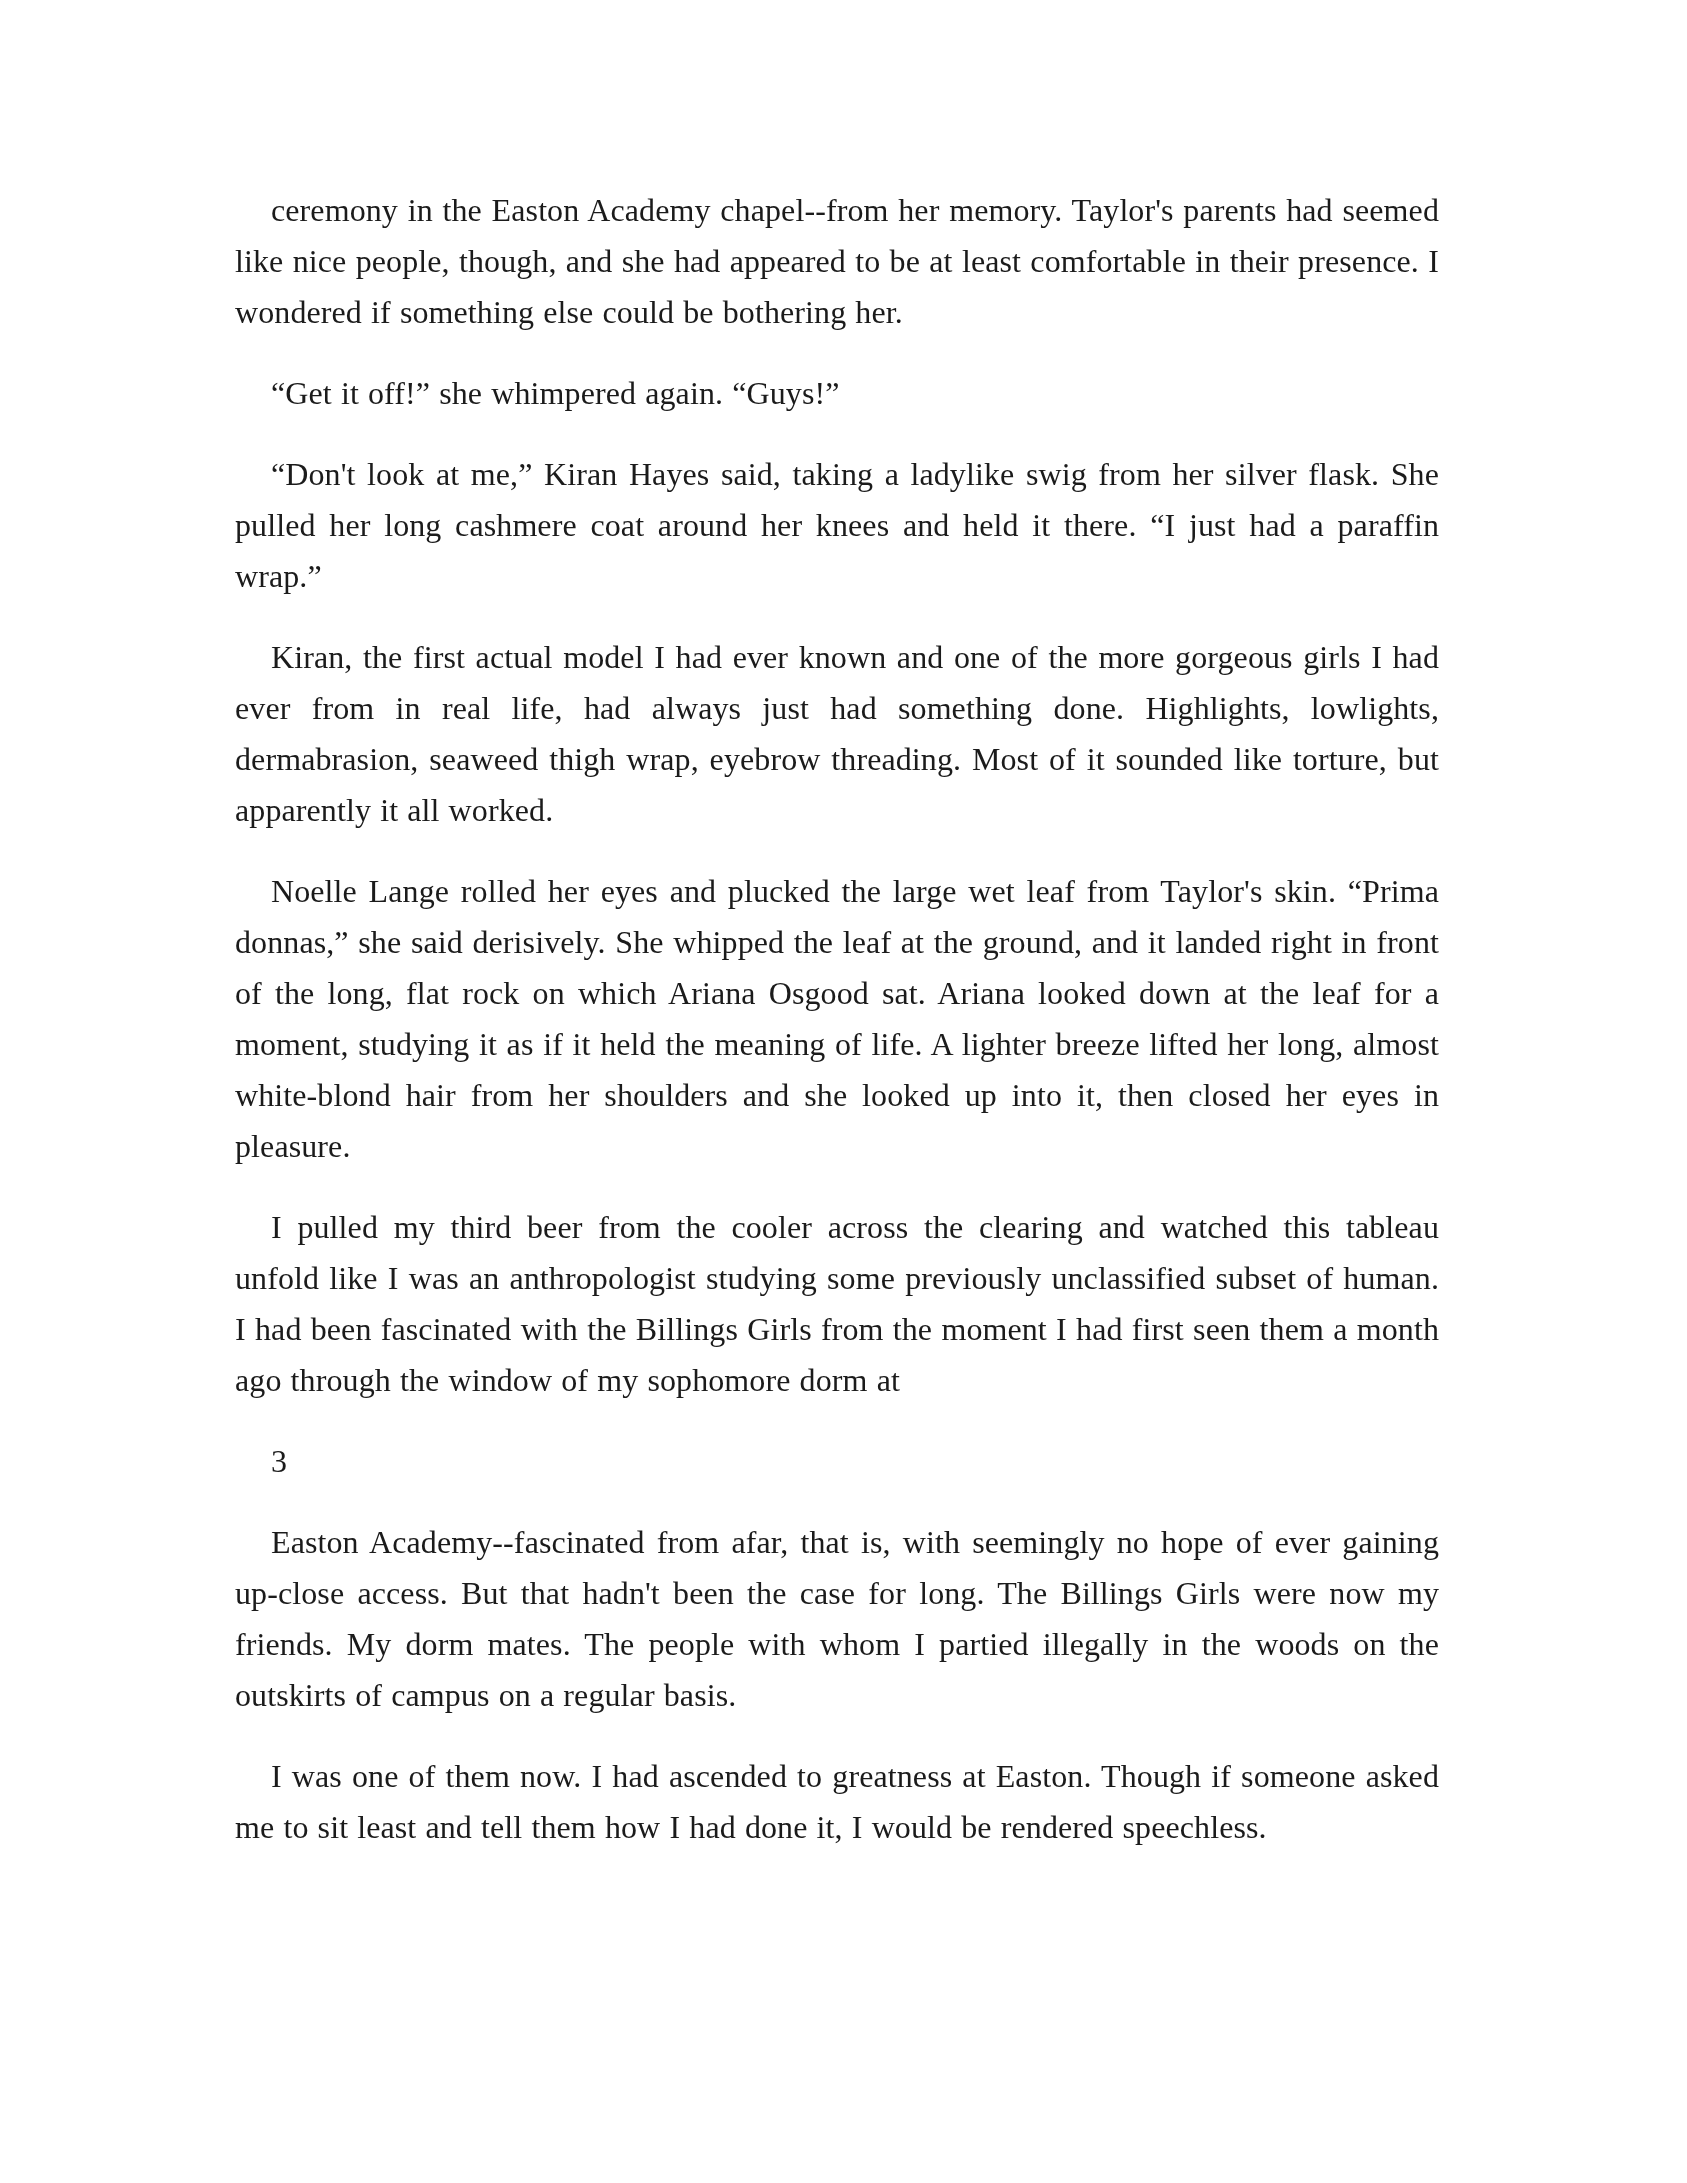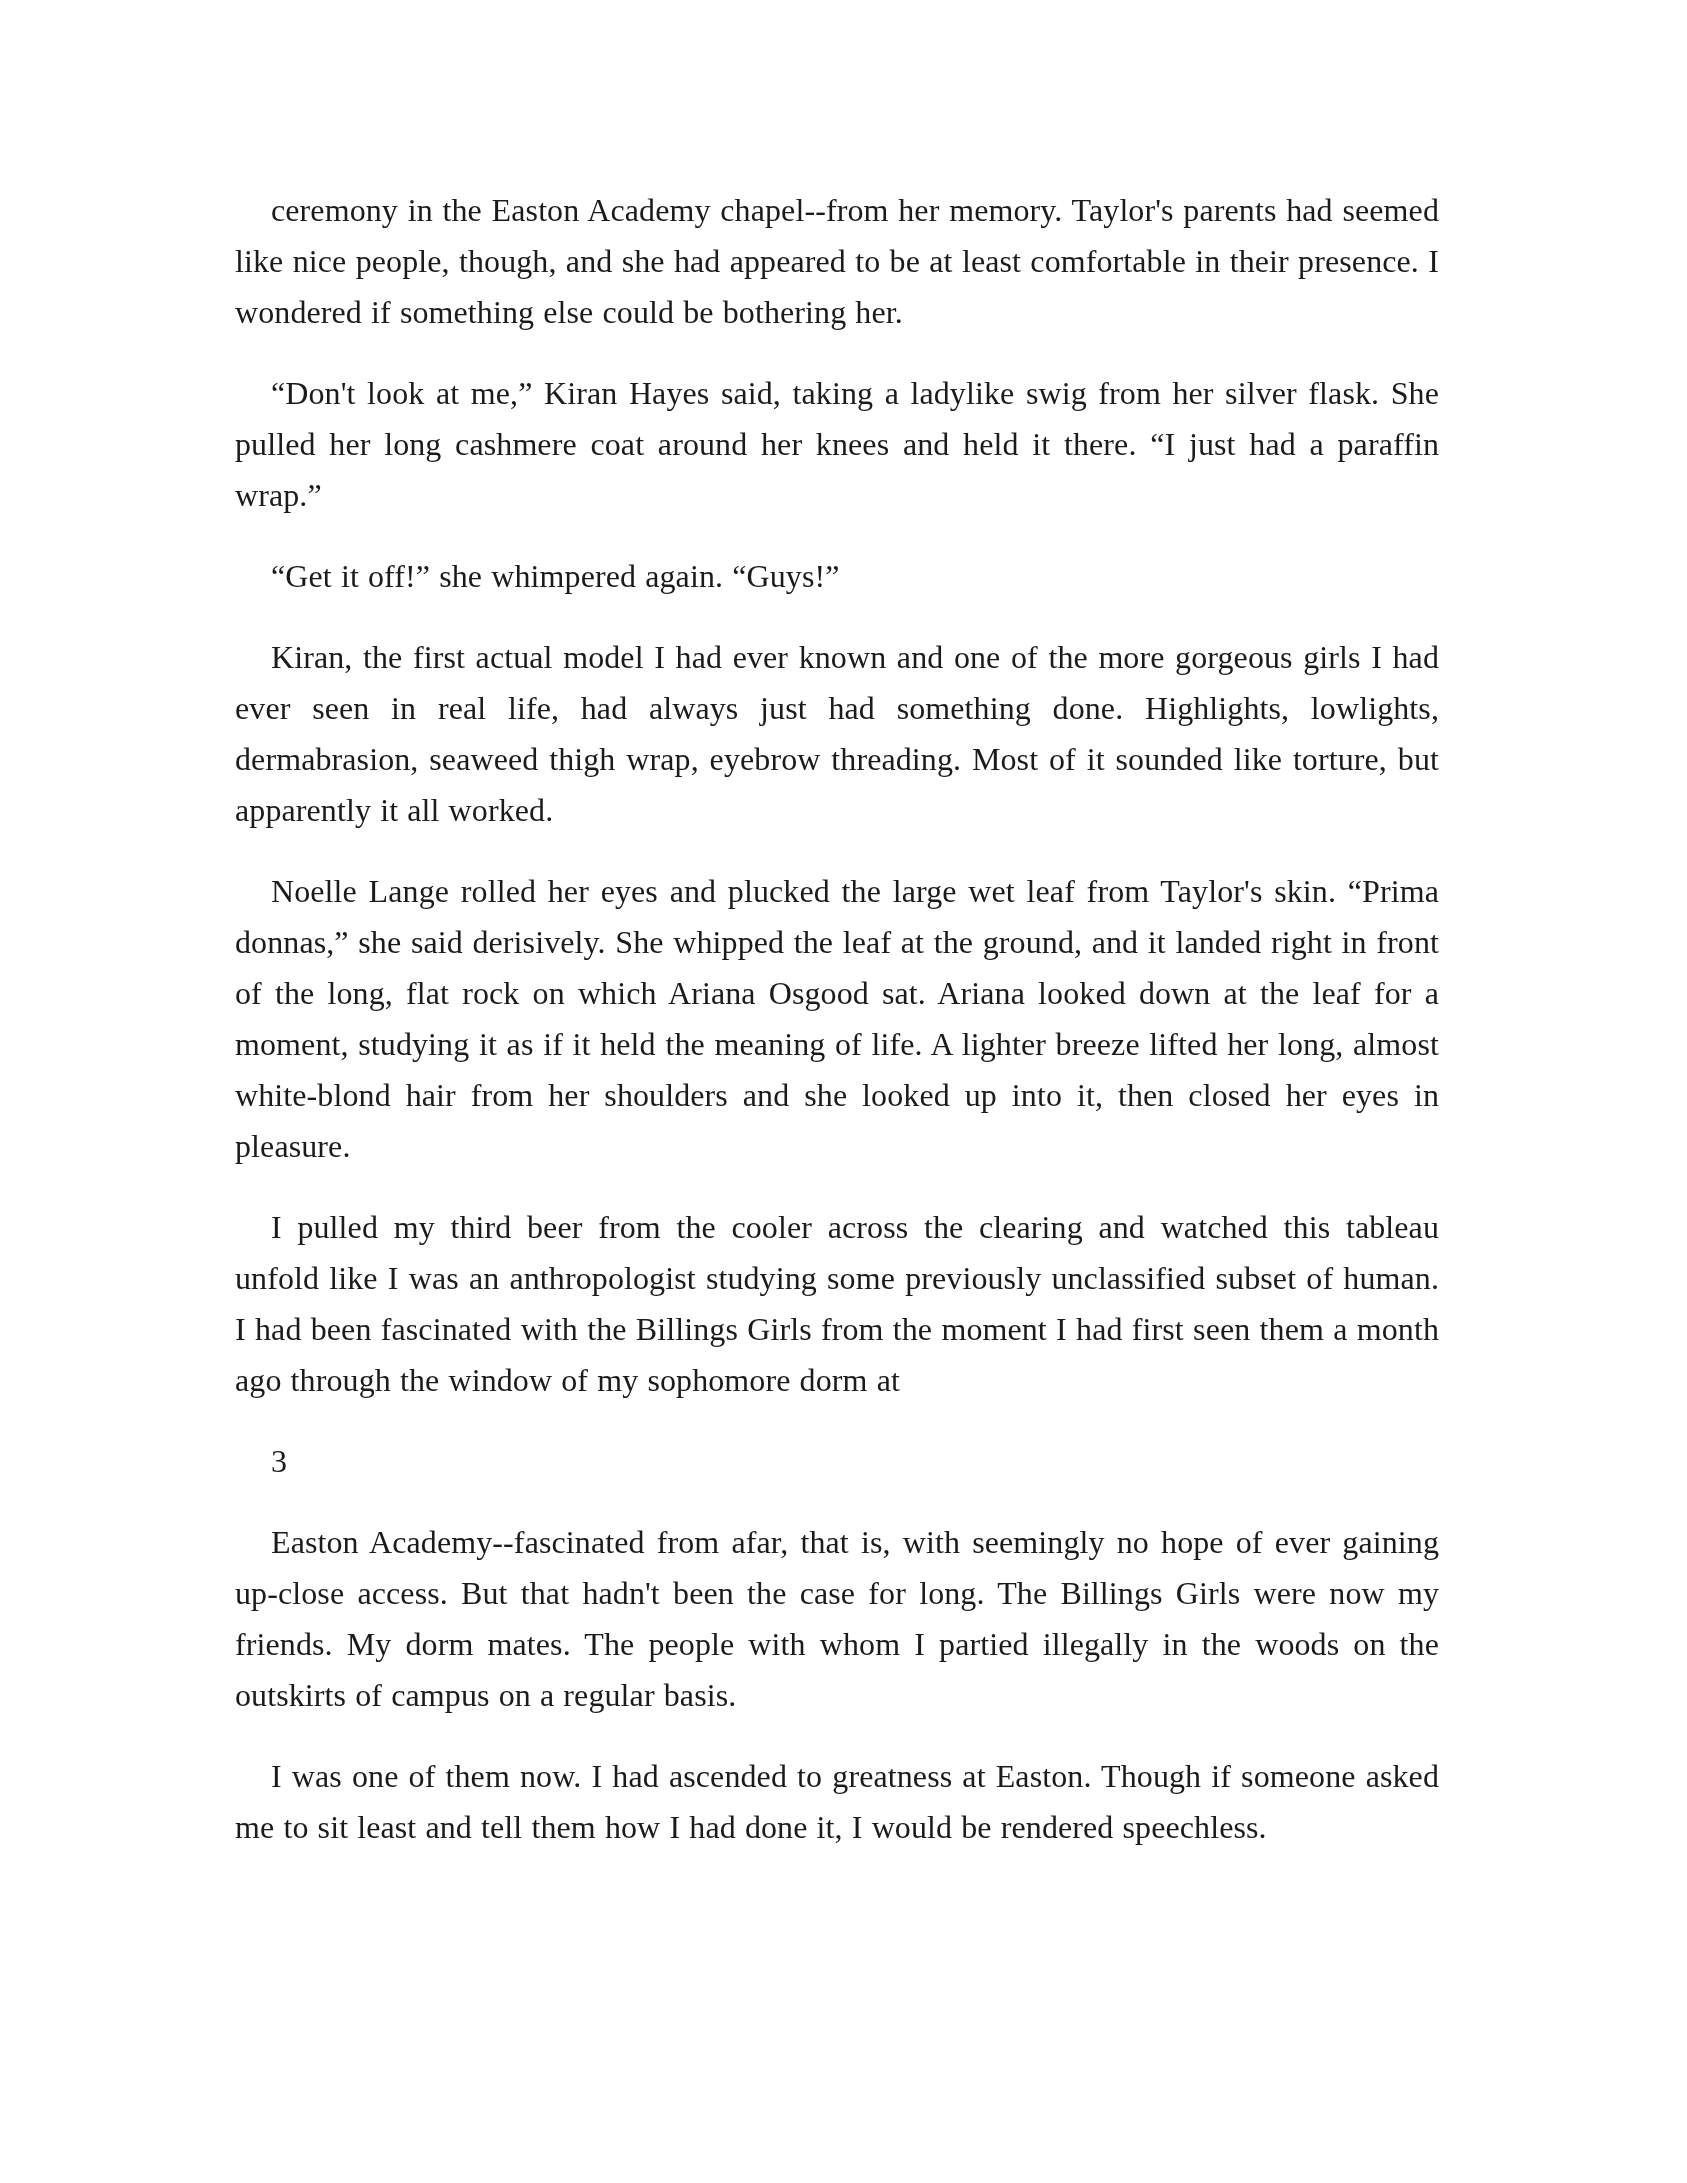--- a/index.html
+++ b/index.html
@@ -29,22 +29,22 @@
   }
   .page-number {
     text-align: left;
   }
 </style>
 </head>
 <body>
 
 <div class="page">
   <p class="para">ceremony in the Easton Academy chapel--from her memory. Taylor's parents had seemed like nice people, though, and she had appeared to be at least comfortable in their presence. I wondered if something else could be bothering her.</p>
+  <p class="para">“Get it off!” she whimpered again. “Guys!”</p>
   <p class="para">“Don't look at me,” Kiran Hayes said, taking a ladylike swig from her silver flask. She pulled her long cashmere coat around her knees and held it there. “I just had a paraffin wrap.”</p>
-  <p class="para">“Get it off!” she whimpered again. “Guys!”</p>
-  <p class="para">Kiran, the first actual model I had ever known and one of the more gorgeous girls I had ever seen in real life, had always just had something done. Highlights, lowlights, dermabrasion, seaweed thigh wrap, eyebrow threading. Most of it sounded like torture, but apparently it all worked.</p>
+  <p class="para">Kiran, the first actual model I had ever known and one of the more gorgeous girls I had ever from in real life, had always just had something done. Highlights, lowlights, dermabrasion, seaweed thigh wrap, eyebrow threading. Most of it sounded like torture, but apparently it all worked.</p>
   <p class="para">Noelle Lange rolled her eyes and plucked the large wet leaf from Taylor's skin. “Prima donnas,” she said derisively. She whipped the leaf at the ground, and it landed right in front of the long, flat rock on which Ariana Osgood sat. Ariana looked down at the leaf for a moment, studying it as if it held the meaning of life. A lighter breeze lifted her long, almost white-blond hair from her shoulders and she looked up into it, then closed her eyes in pleasure.</p>
   <p class="para">I pulled my third beer from the cooler across the clearing and watched this tableau unfold like I was an anthropologist studying some previously unclassified subset of human. I had been fascinated with the Billings Girls from the moment I had first seen them a month ago through the window of my sophomore dorm at</p>
   <p class="para page-number">3</p>
   <p class="para">Easton Academy--fascinated from afar, that is, with seemingly no hope of ever gaining up-close access. But that hadn't been the case for long. The Billings Girls were now my friends. My dorm mates. The people with whom I partied illegally in the woods on the outskirts of campus on a regular basis.</p>
   <p class="para">I was one of them now. I had ascended to greatness at Easton. Though if someone asked me to sit least and tell them how I had done it, I would be rendered speechless.</p>
 </div>
 
 
 </body></html>

